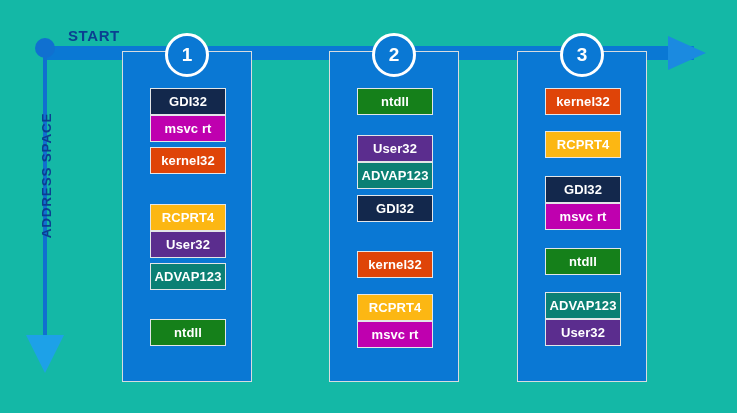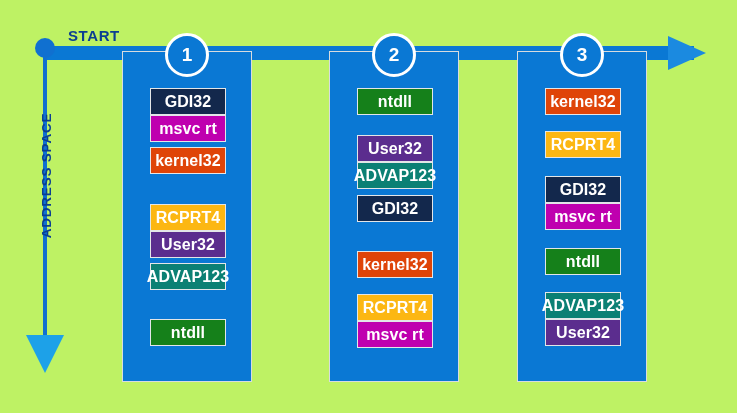--- a/index.html
+++ b/index.html
@@ -7,21 +7,21 @@
     padding: 0;
     background: #ffffff;
   }
   body {
     font-family: "Liberation Sans", sans-serif;
   }
   #canvas {
     position: relative;
     width: 737px;
     height: 413px;
-    background: #bef264;
+    background: #14b8a6;
     overflow: hidden;
   }
 
   
   .start-label {
     position: absolute;
     left: 68px;
     top: 27px;
     font-size: 15px;
     font-weight: bold;
@@ -123,21 +123,21 @@
     box-sizing: content-box;
   }
 
   
   .module {
     position: absolute;
     width: 76px;
     height: 27px;
     border: 1px solid #e3e6e8;
     color: #ffffff;
-    font-size: 16px;
+    font-size: 13px;
     font-weight: bold;
     display: flex;
     align-items: center;
     justify-content: center;
     box-sizing: border-box;
     letter-spacing: 0.1px;
   }
 </style>
 </head>
 <body>

